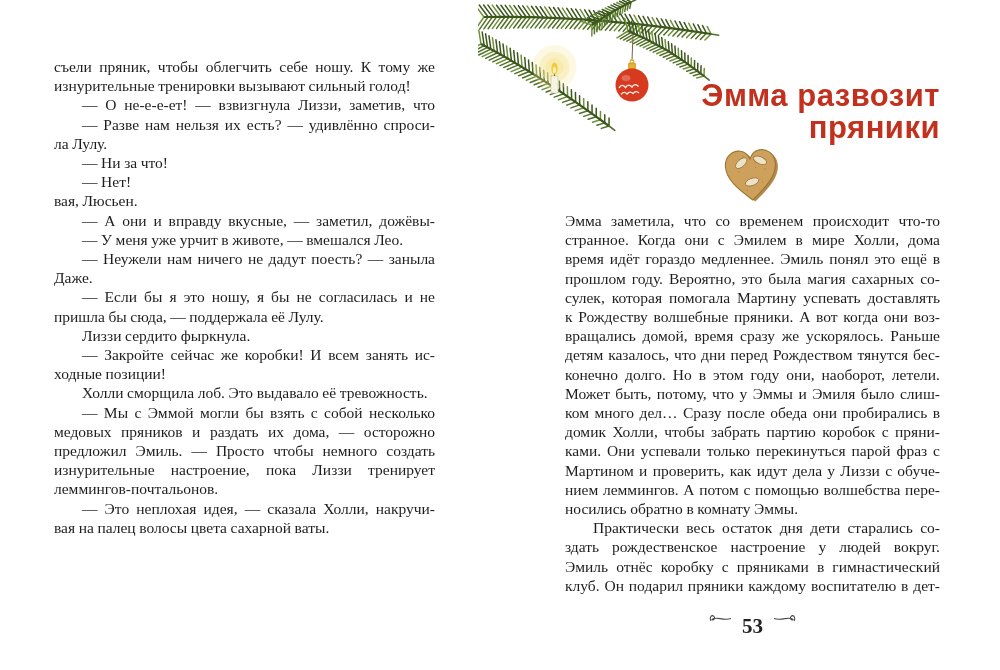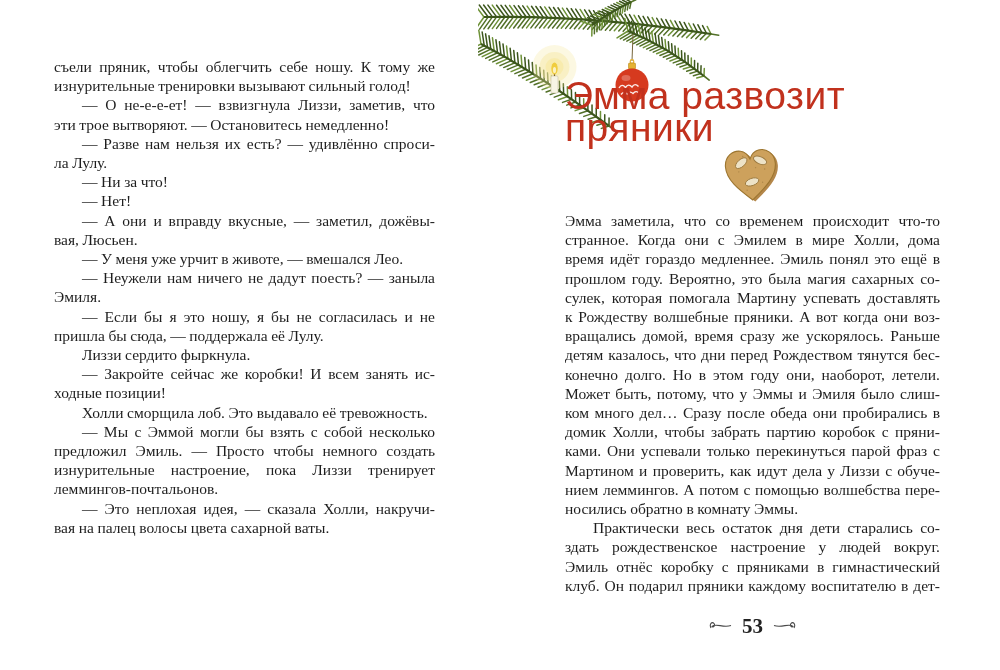--- a/index.html
+++ b/index.html
@@ -4,80 +4,80 @@
 <style>
   html,body{margin:0;padding:0;background:#ffffff;}
   .spread{position:relative;width:1000px;height:670px;background:#ffffff;overflow:hidden;
           font-family:"Liberation Serif","DejaVu Serif",serif;color:#1e1e1e;}
   .textblock{position:absolute;font-size:15.5px;line-height:19.2px;word-spacing:-0.3px;}
   #left-text{left:54px;top:57px;width:381px;}
   #right-text{left:565px;top:211px;width:375px;}
   .line{text-align:justify;text-align-last:justify;}
   .line.last{text-align-last:left;}
   .line.indent{padding-left:28px;}
-  .chapter-title{position:absolute;left:565px;top:80px;width:375px;text-align:left;
-                 font-family:"Liberation Sans","DejaVu Sans",sans-serif;font-weight:400;
-                 font-size:39px;line-height:32px;letter-spacing:0.5px;}
+  .chapter-title{position:absolute;left:565px;top:80px;width:375px;text-align:right;
+                 font-family:"Liberation Sans","DejaVu Sans",sans-serif;font-weight:700;
+                 font-size:31px;line-height:32px;letter-spacing:0.5px;}
   .branch-svg{position:absolute;left:478px;top:0;}
   .heart-svg{position:absolute;left:719px;top:143px;}
-  .pagenum{position:absolute;left:565px;top:613px;width:375px;display:flex;align-items:center;
+  .pagenum{position:absolute;left:565px;top:613px;width:375px;display:flex;align-items:flex-start;
            justify-content:center;gap:9px;font-weight:700;font-size:21px;line-height:26px;}
   .flourish{display:block;}
 </style>
 </head>
 <body>
 
 <div class="spread">
 
   <div class="textblock" id="left-text">
       <div>
         <div class="line">съели пряник, чтобы облегчить себе ношу. К тому же</div>
         <div class="line last">изнурительные тренировки вызывают сильный голод!</div>
       </div>
       <div>
         <div class="line indent">— О не-е-е-ет! — взвизгнула Лиззи, заметив, что</div>
-        <div class="line last">эти трое вытворяют. — Остановитесь немедленно!</div>
       </div>
       <div>
         <div class="line indent">— Разве нам нельзя их есть? — удивлённо спроси-</div>
         <div class="line last">ла Лулу.</div>
       </div>
       <div>
         <div class="line last indent">— Ни за что!</div>
       </div>
       <div>
         <div class="line last indent">— Нет!</div>
       </div>
       <div>
+        <div class="line last">вая, Люсьен.</div>
         <div class="line indent">— А они и вправду вкусные, — заметил, дожёвы-</div>
-        <div class="line last">вая, Люсьен.</div>
       </div>
       <div>
         <div class="line last indent">— У меня уже урчит в животе, — вмешался Лео.</div>
       </div>
       <div>
         <div class="line indent">— Неужели нам ничего не дадут поесть? — заныла</div>
-        <div class="line last">Эмиля.</div>
+        <div class="line last">Даже.</div>
       </div>
       <div>
         <div class="line indent">— Если бы я это ношу, я бы не согласилась и не</div>
         <div class="line last">пришла бы сюда, — поддержала её Лулу.</div>
       </div>
       <div>
         <div class="line last indent">Лиззи сердито фыркнула.</div>
       </div>
       <div>
         <div class="line indent">— Закройте сейчас же коробки! И всем занять ис-</div>
         <div class="line last">ходные позиции!</div>
       </div>
       <div>
         <div class="line last indent">Холли сморщила лоб. Это выдавало её тревожность.</div>
       </div>
       <div>
         <div class="line indent">— Мы с Эммой могли бы взять с собой несколько</div>
+        <div class="line">медовых пряников и раздать их дома, — осторожно</div>
         <div class="line">предложил Эмиль. — Просто чтобы немного создать</div>
         <div class="line">изнурительные настроение, пока Лиззи тренирует</div>
         <div class="line last">леммингов-почтальонов.</div>
       </div>
       <div>
         <div class="line indent">— Это неплохая идея, — сказала Холли, накручи-</div>
         <div class="line last">вая на палец волосы цвета сахарной ваты.</div>
       </div>
     </div>
 

